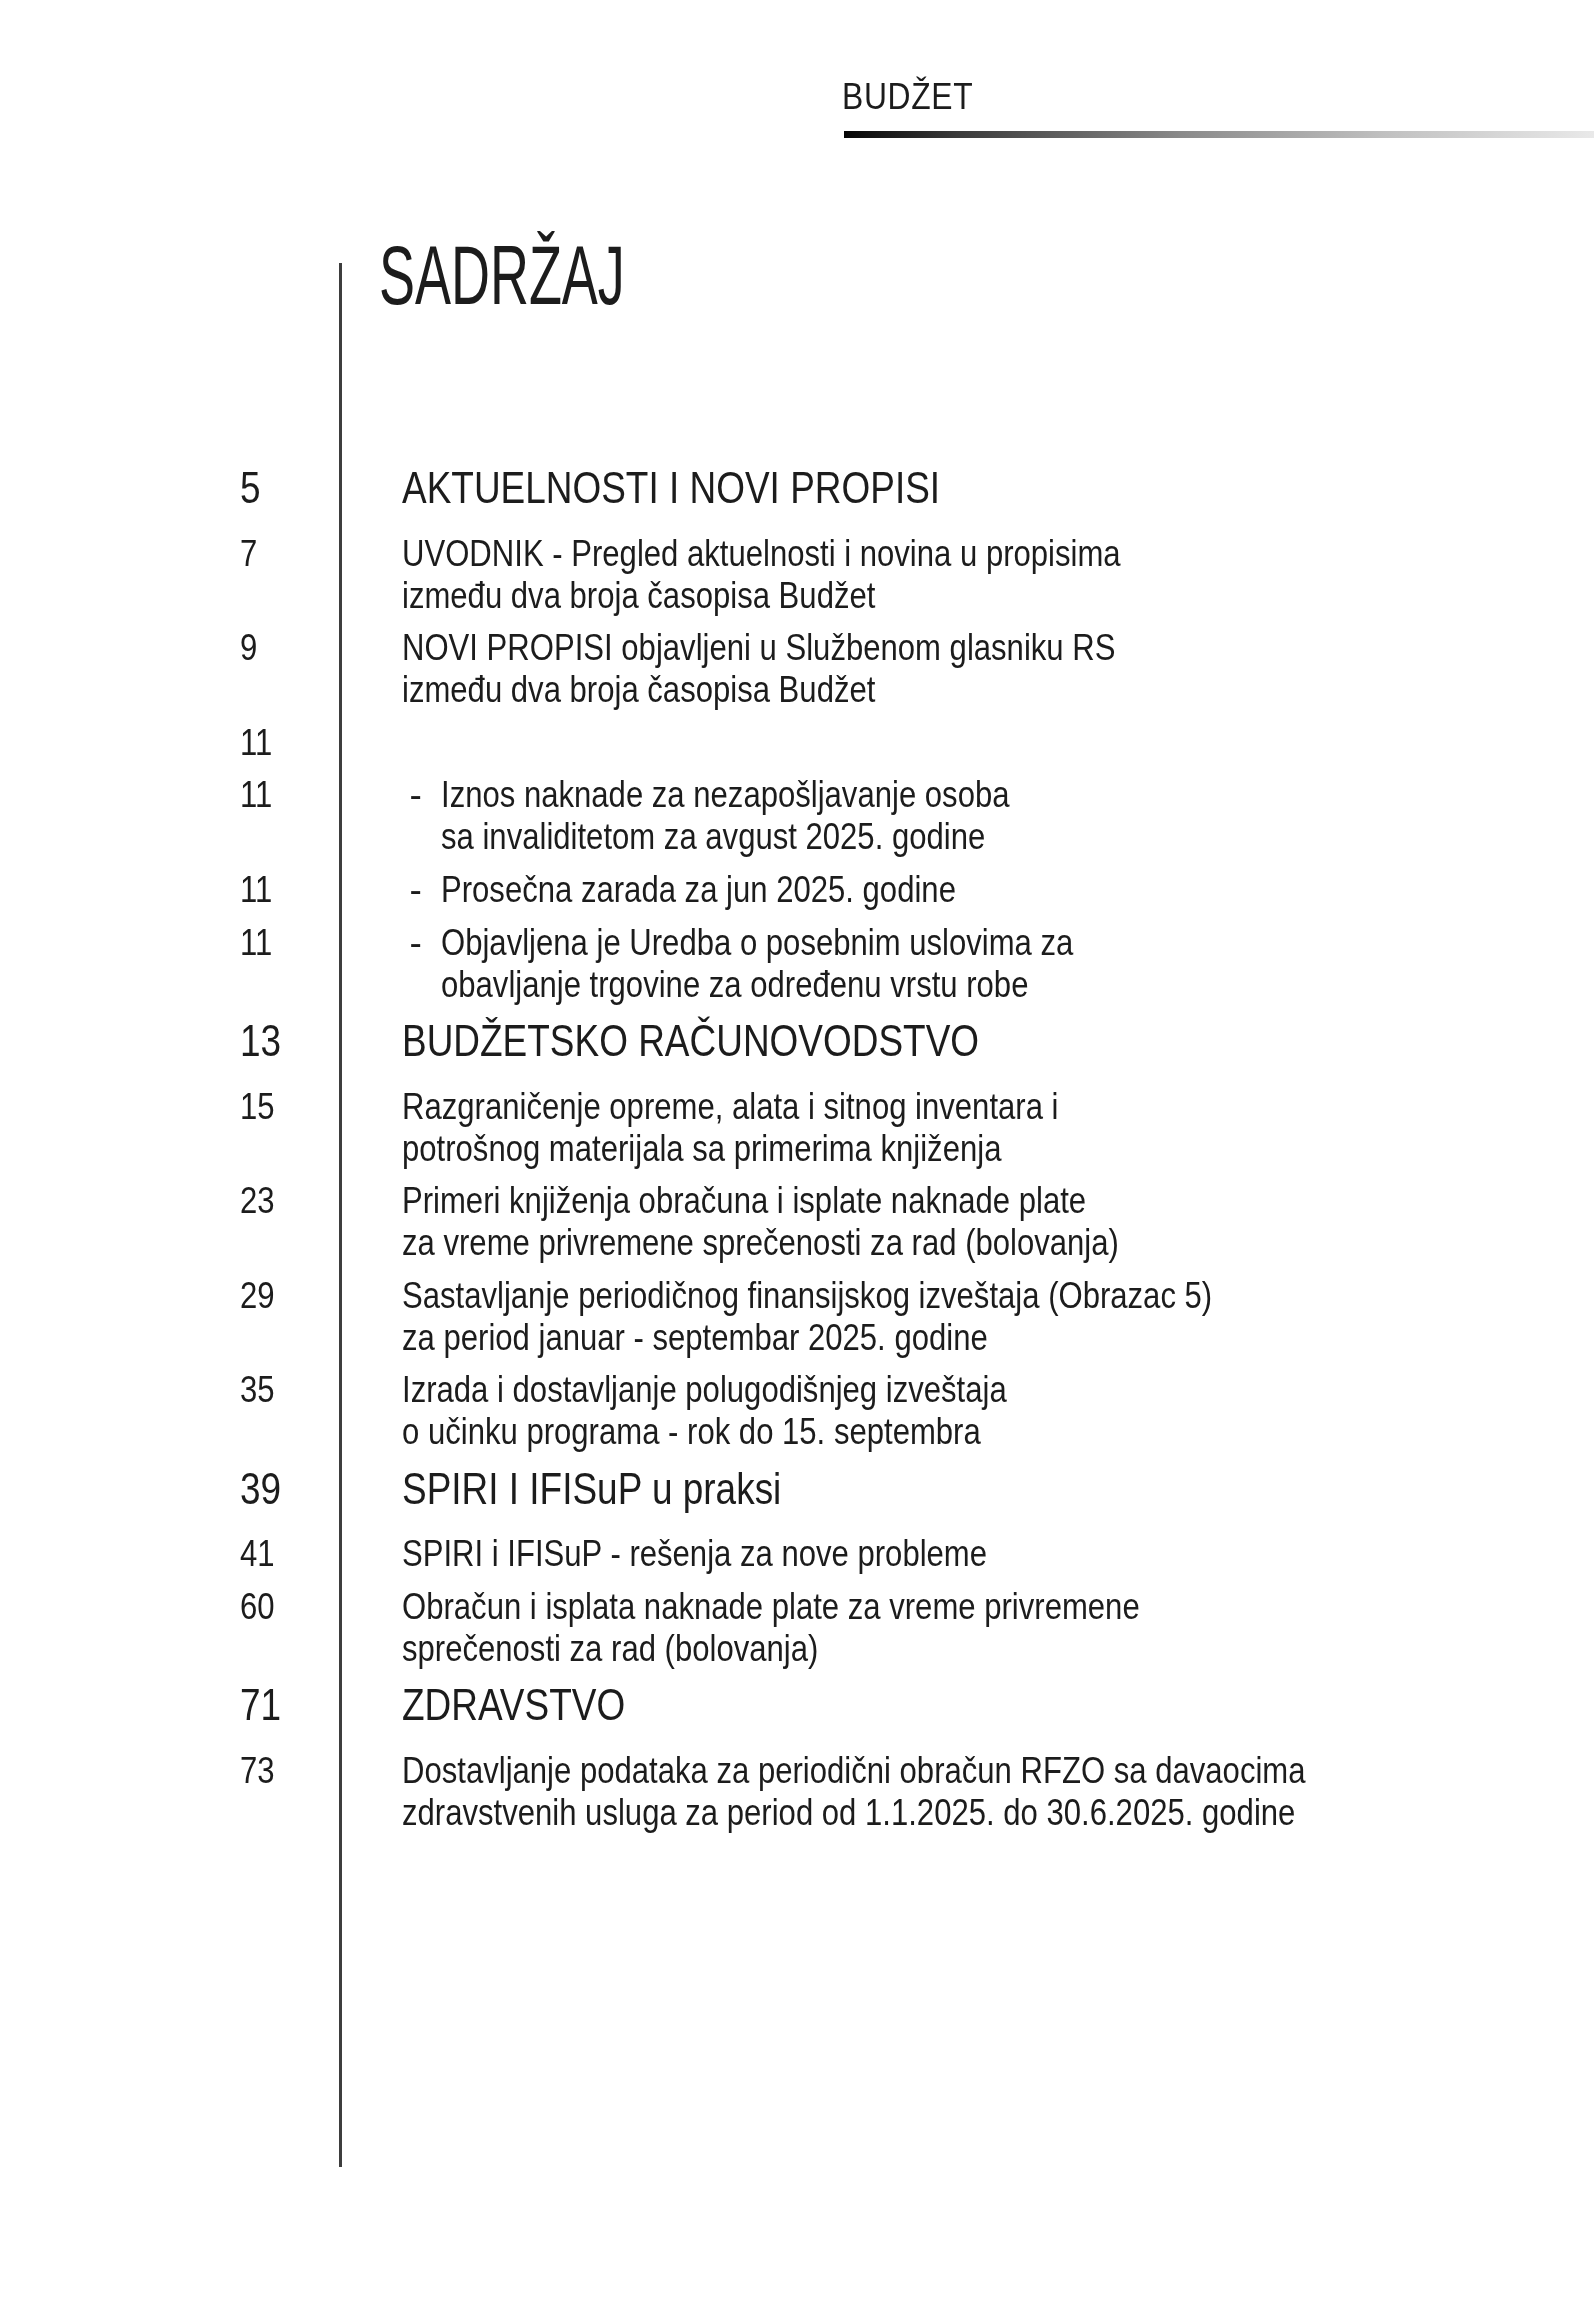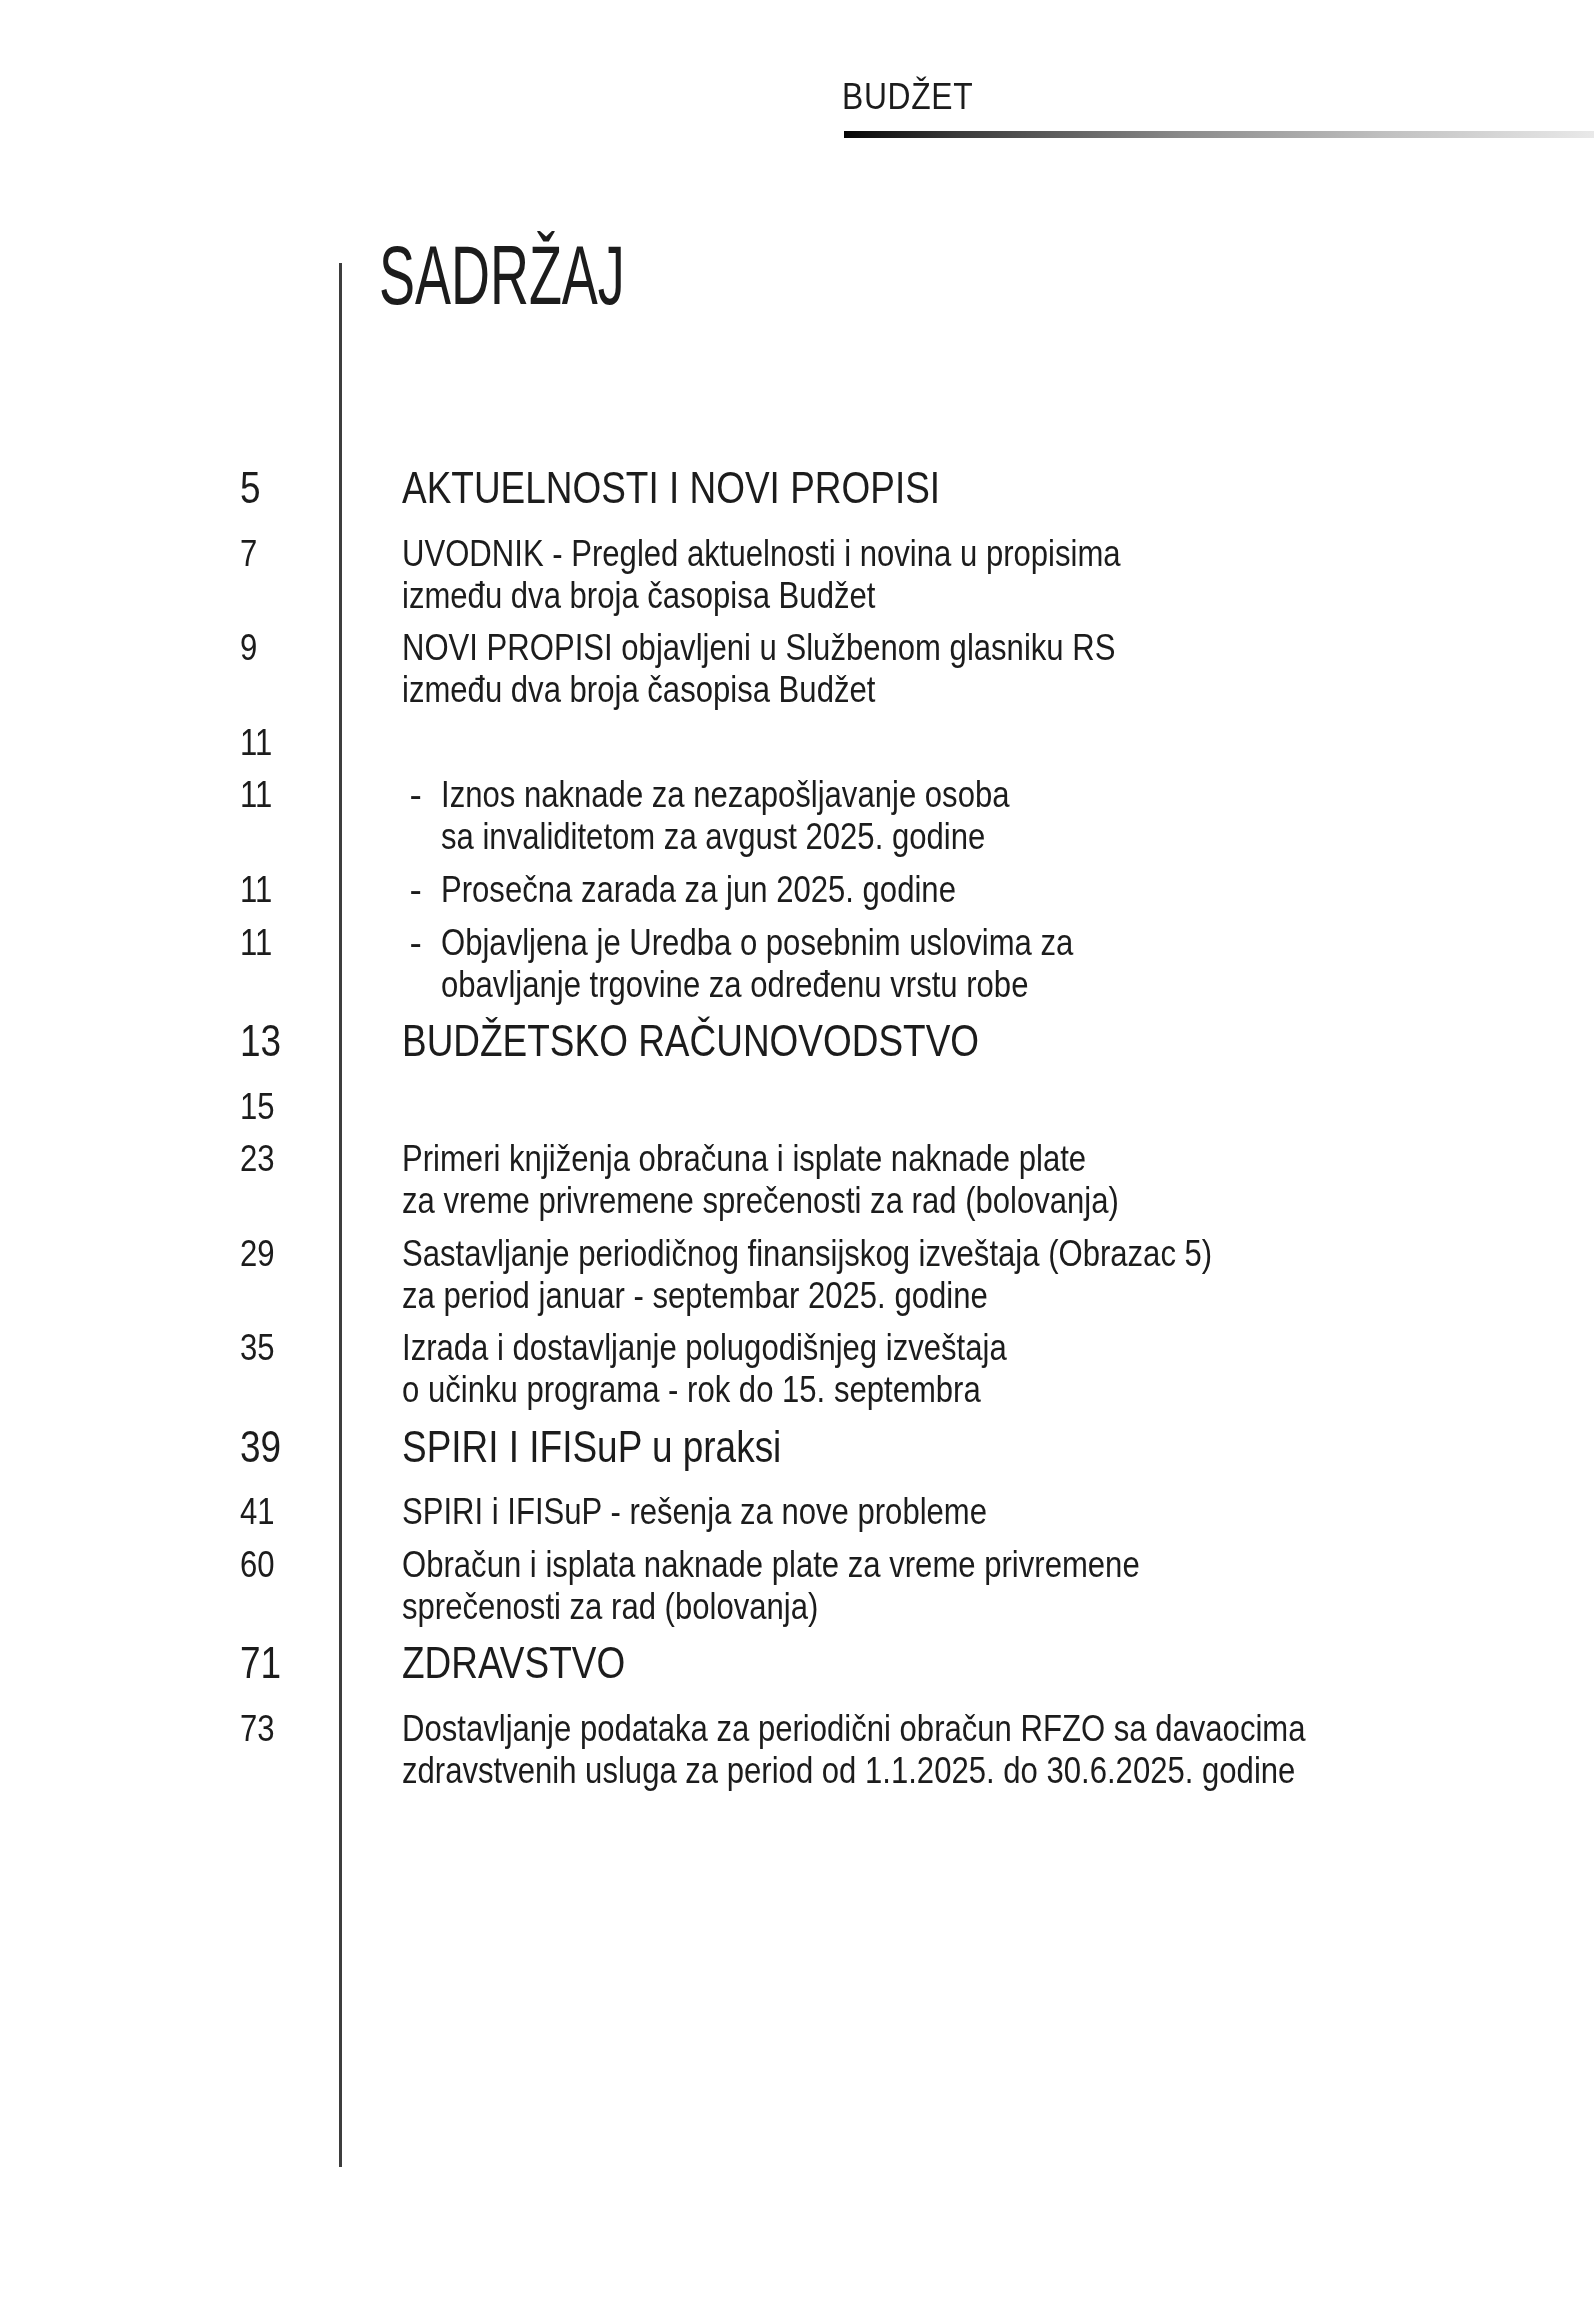--- a/index.html
+++ b/index.html
@@ -177,20 +177,25 @@
     </div>
       <div class="row section">
       <div class="num">13</div>
       <div class="txt-wrap">
 
         <div class="txt">BUDŽETSKO RAČUNOVODSTVO</div>
       </div>
     </div>
       <div class="row article">
       <div class="num">15</div>
+      <div class="txt-wrap">
+
+        <div class="txt">Razgraničenje opreme, alata i sitnog inventara i
+potrošnog materijala sa primerima knjiženja</div>
+      </div>
     </div>
       <div class="row article">
       <div class="num">23</div>
       <div class="txt-wrap">
 
         <div class="txt">Primeri knjiženja obračuna i isplate naknade plate
 za vreme privremene sprečenosti za rad (bolovanja)</div>
       </div>
     </div>
       <div class="row article">

